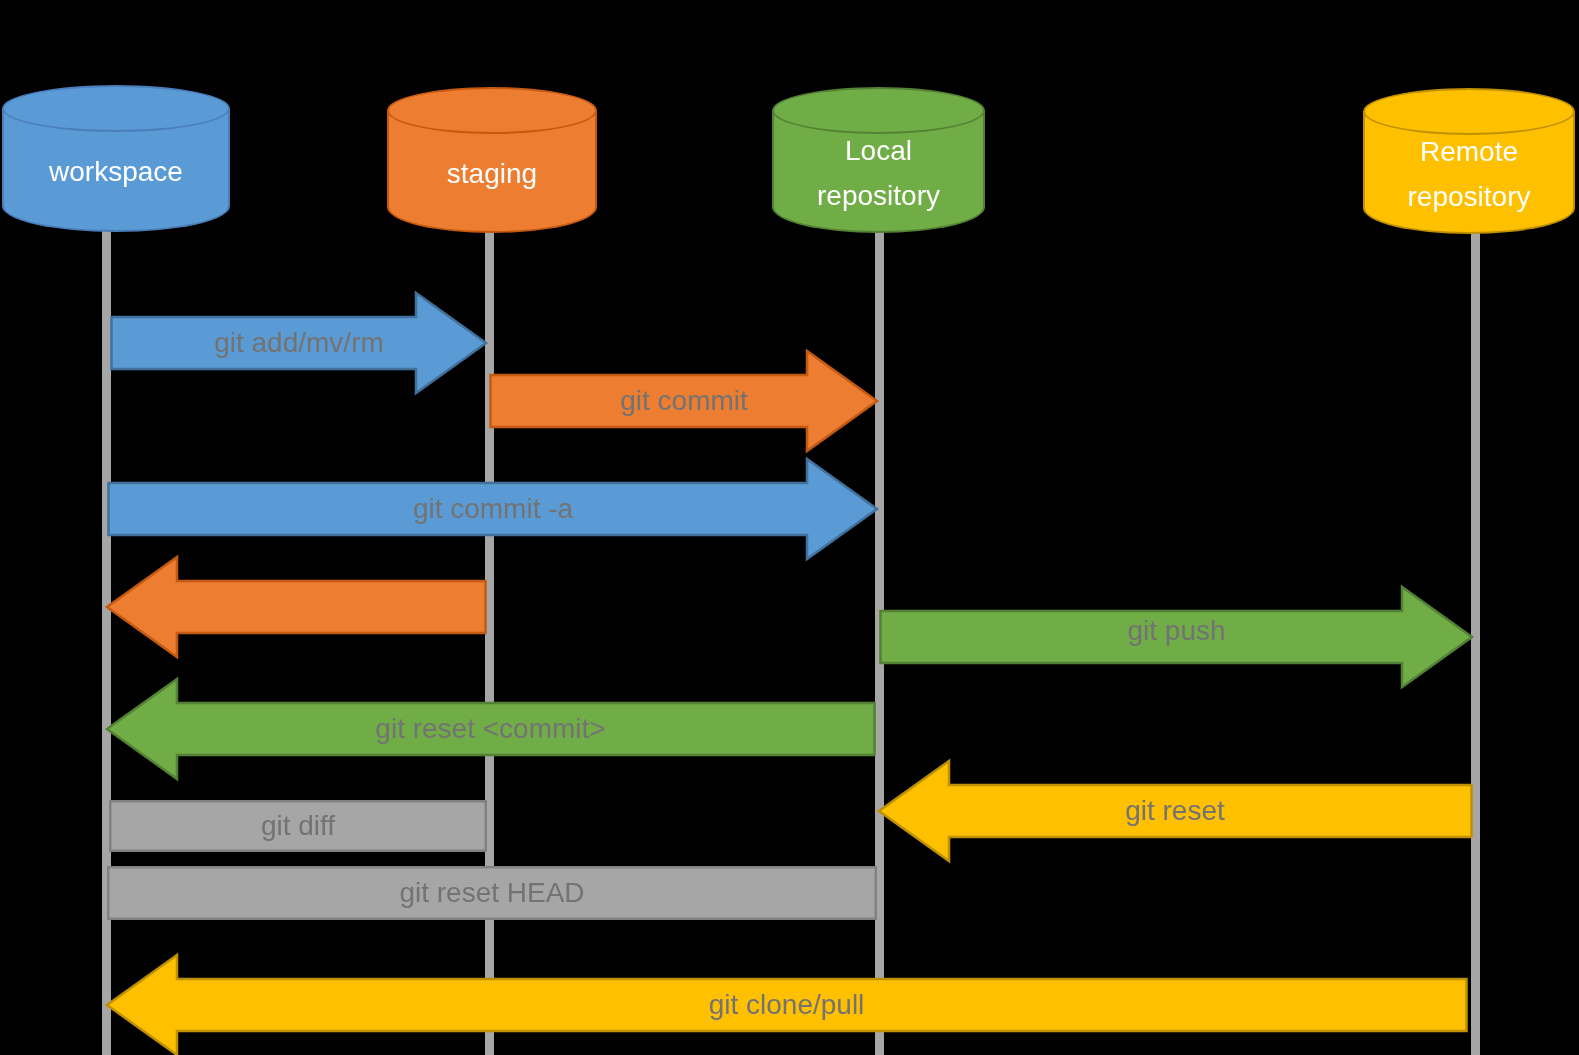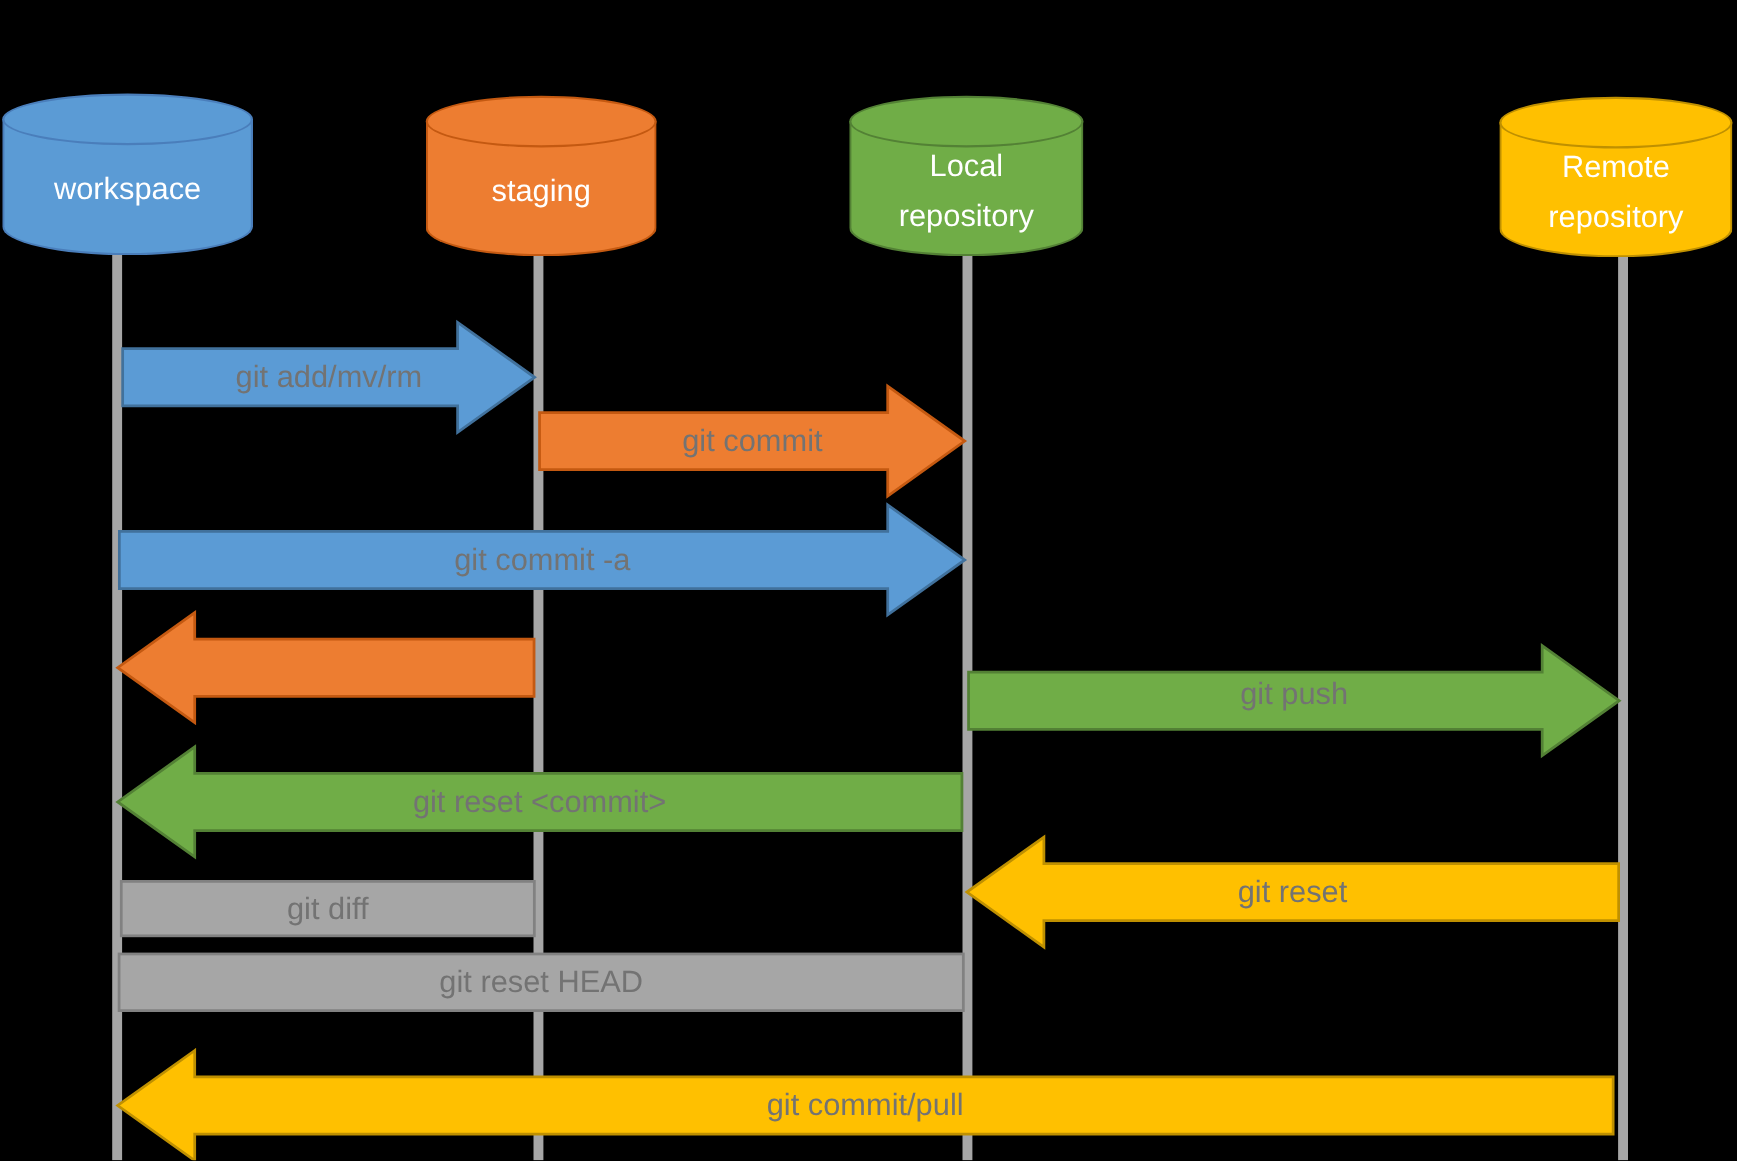--- a/index.html
+++ b/index.html
@@ -140,21 +140,21 @@
     <rect x="1.25" y="1.25" width="767.5" height="51.5" stroke-width="2.5" stroke="#818181" fill="#A6A6A6"></rect>
   </svg>
   <div class="alabel" style="left:107px;top:866px;width:770px;height:54px">
       <span>git reset HEAD</span>
     </div>
 
   <svg class="shape" style="left:105px;top:953px" width="1363" height="104">
     <polygon points="72,2 2,52 72,102 72,78 1361.5,78 1361.5,26 72,26" stroke-width="2.5" stroke="#BF9000" fill="#FFC000"></polygon>
   </svg>
   <div class="alabel" style="left:105px;top:979px;width:1363px;height:52px">
-      <span>git commit/pull</span>
+      <span>git clone/pull</span>
     </div>
 
   <div class="cylinder" style="left:2px;top:85px;width:228px;height:147px">
     <div class="cyl-body" style="background-color: rgb(91, 155, 213); border-color: rgb(74, 126, 187);"></div>
     <div class="cyl-top" style="background-color: rgb(91, 155, 213); border-color: rgb(74, 126, 187);"></div>
     <div class="cyl-label">
       <span>workspace</span>
 
     </div>
   </div>

